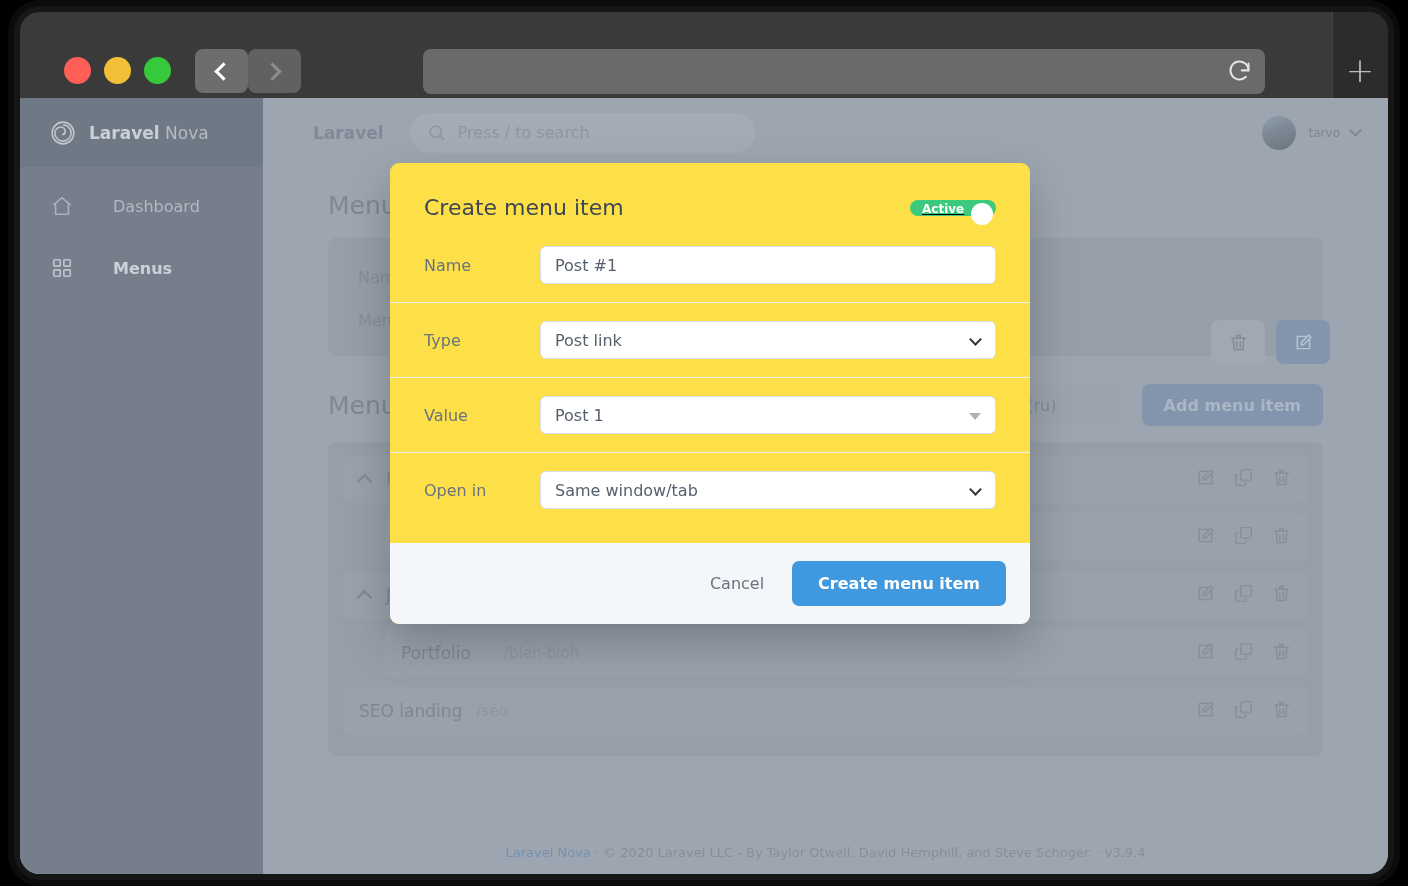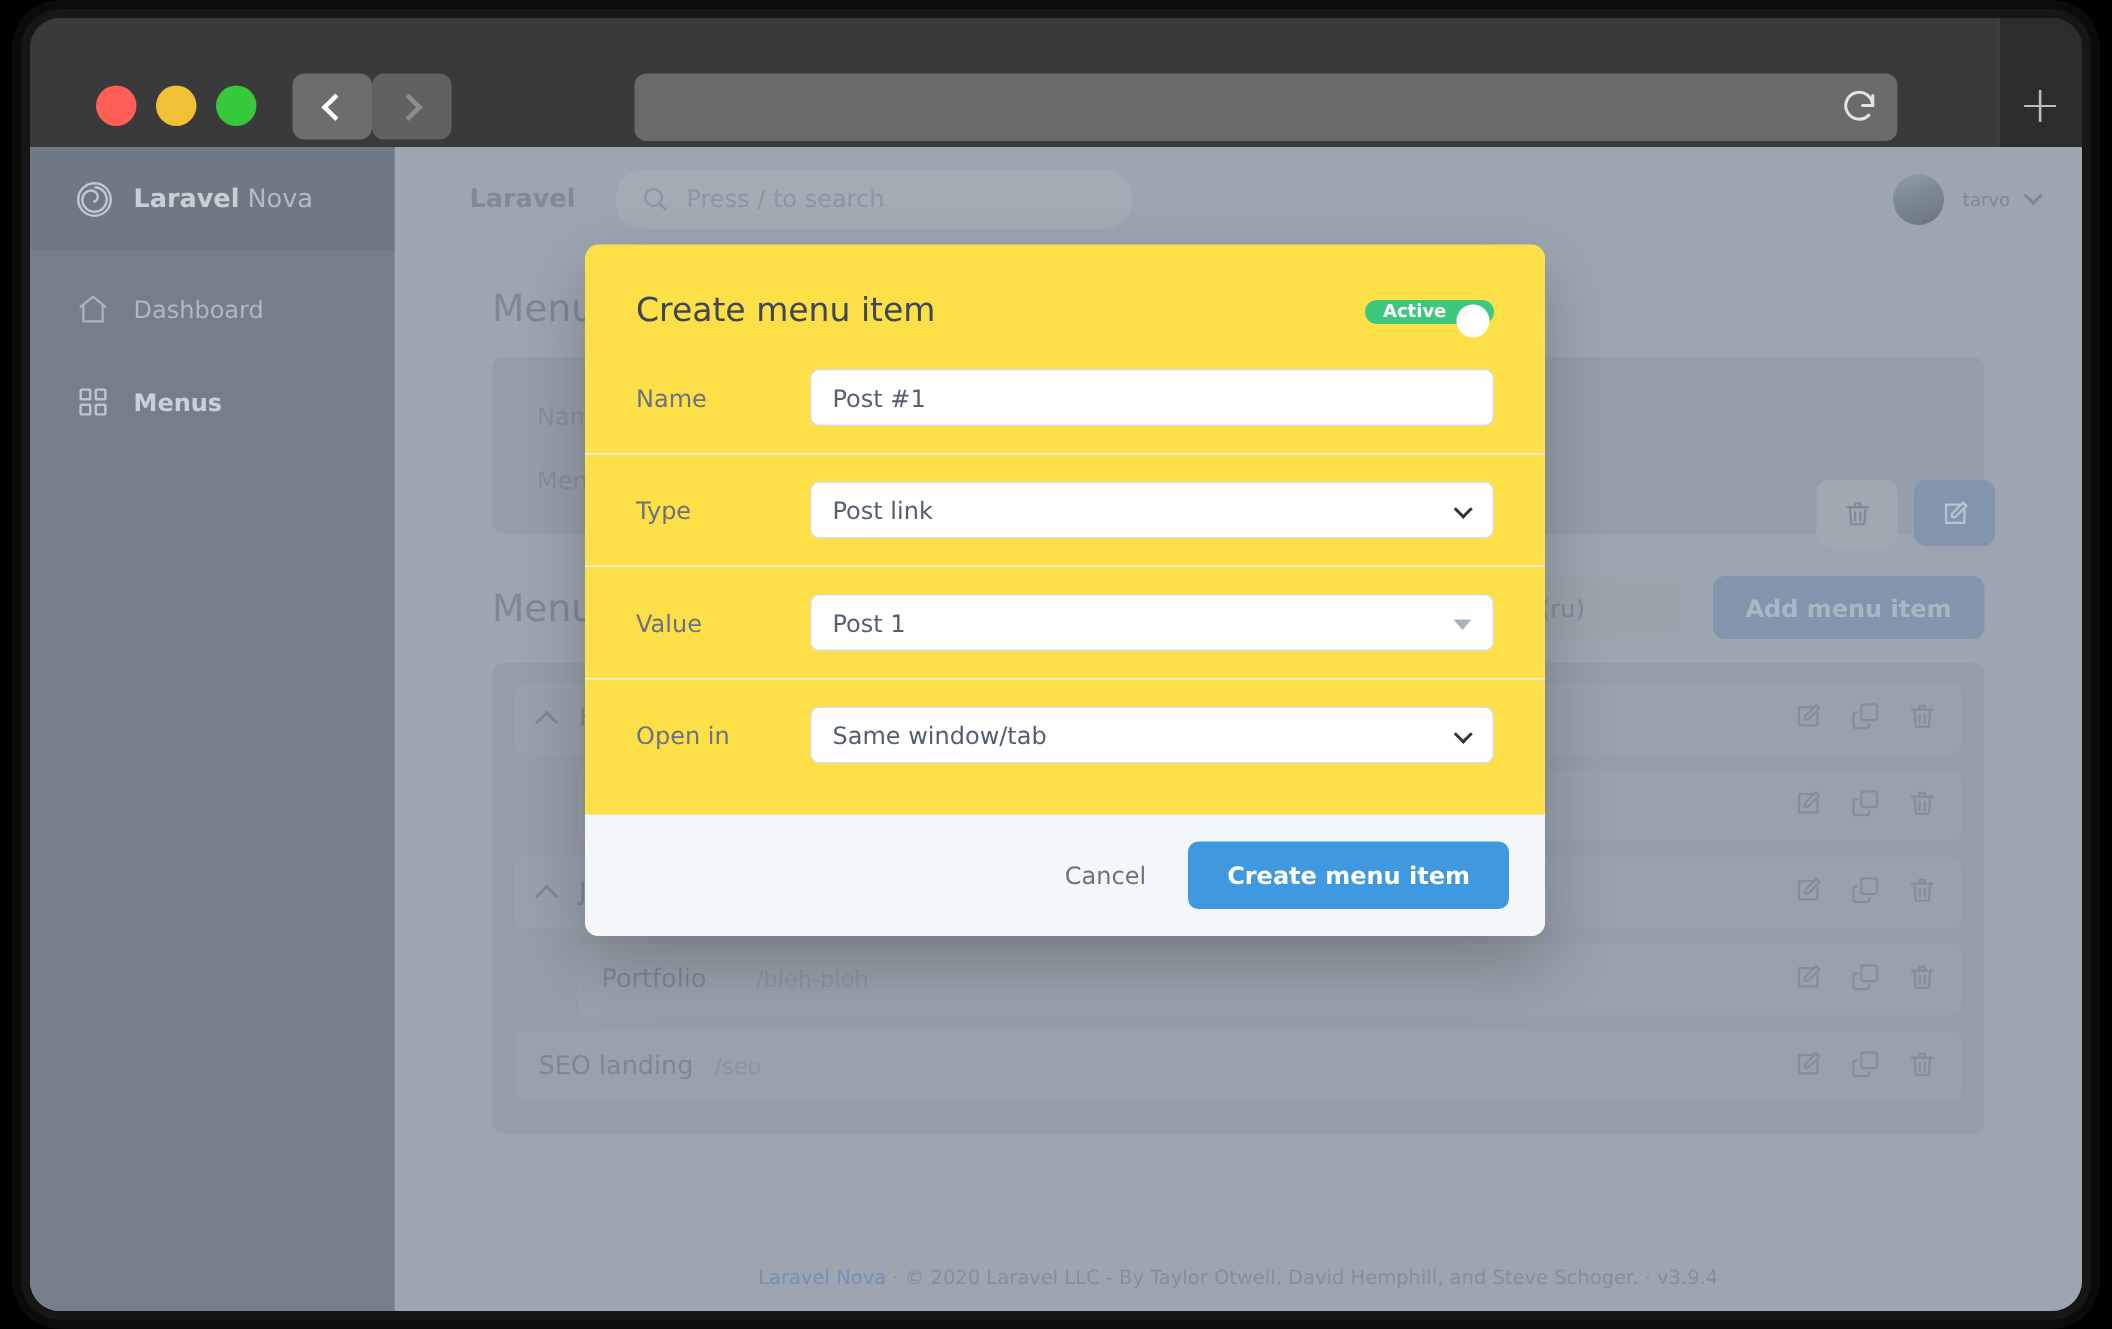--- a/index.html
+++ b/index.html
@@ -110,20 +110,21 @@
     padding-left: 30px;
     cursor: pointer;
   }
   #brand-text { font-size: 17px; color: #c7cbd2; margin-left: 13px; }
   #brand-text b { color: #e6e9ed; font-weight: 700; }
   .side-item {
     display: flex; align-items: center;
     padding-left: 31px; height: 46px;
     margin-top: 16px;
     cursor: pointer;
+    gap: 24px;
   }
   .side-label { font-size: 16px; color: #c3c8d0; margin-left: 16px; }
   .side-item.active .side-label { color: #e8eaee; font-weight: 700; }
 
   
   #main {
     position: absolute; left: 243px; top: 0;
     width: 1125px; height: 776px;
   }
   #topbar {
@@ -265,23 +266,24 @@
   #modal-head {
     display: flex; align-items: center;
     padding: 32px 34px 8px 34px;
   }
   #modal-title { font-size: 22px; color: #3f4654; }
   #toggle {
     margin-left: auto;
     width: 86px; height: 16px;
     background: #3cc97e;
     border-radius: 14px;
-    display: flex; align-items: flex-start;
+    display: flex; align-items: flex-end;
     position: relative;
     cursor: pointer;
+    text-decoration: underline;
   }
   #toggle-label {
     font-size: 12px; color: #fff; font-weight: 600;
     margin-left: 12px;
   }
   #toggle-knob {
     position: absolute; right: 3px; top: 3px;
     width: 22px; height: 22px; border-radius: 50%;
     background: #fff;
   }

